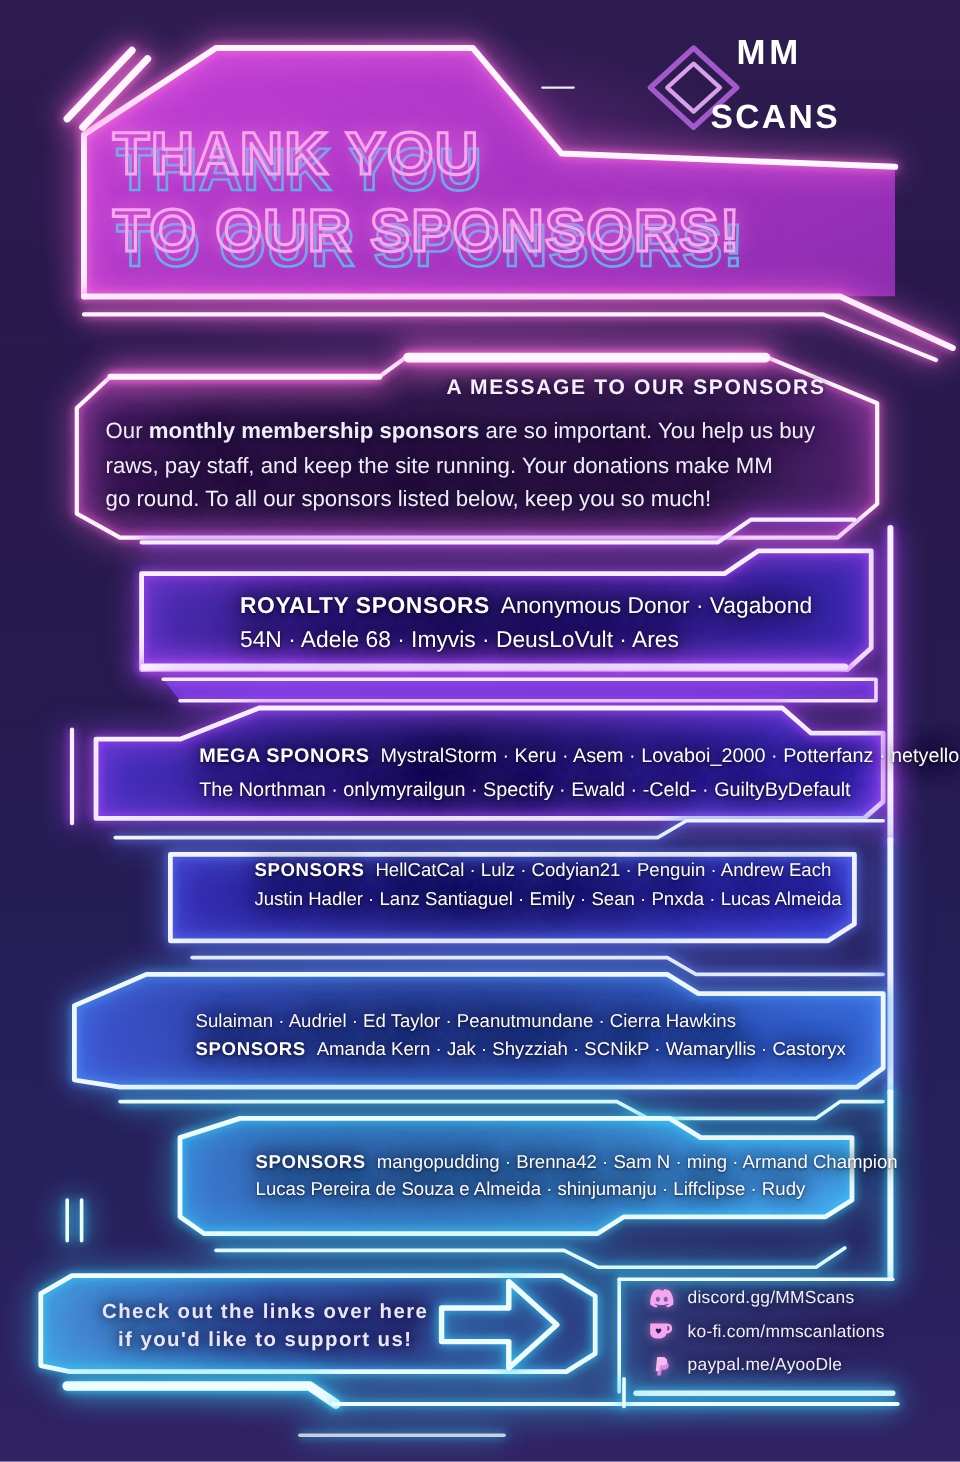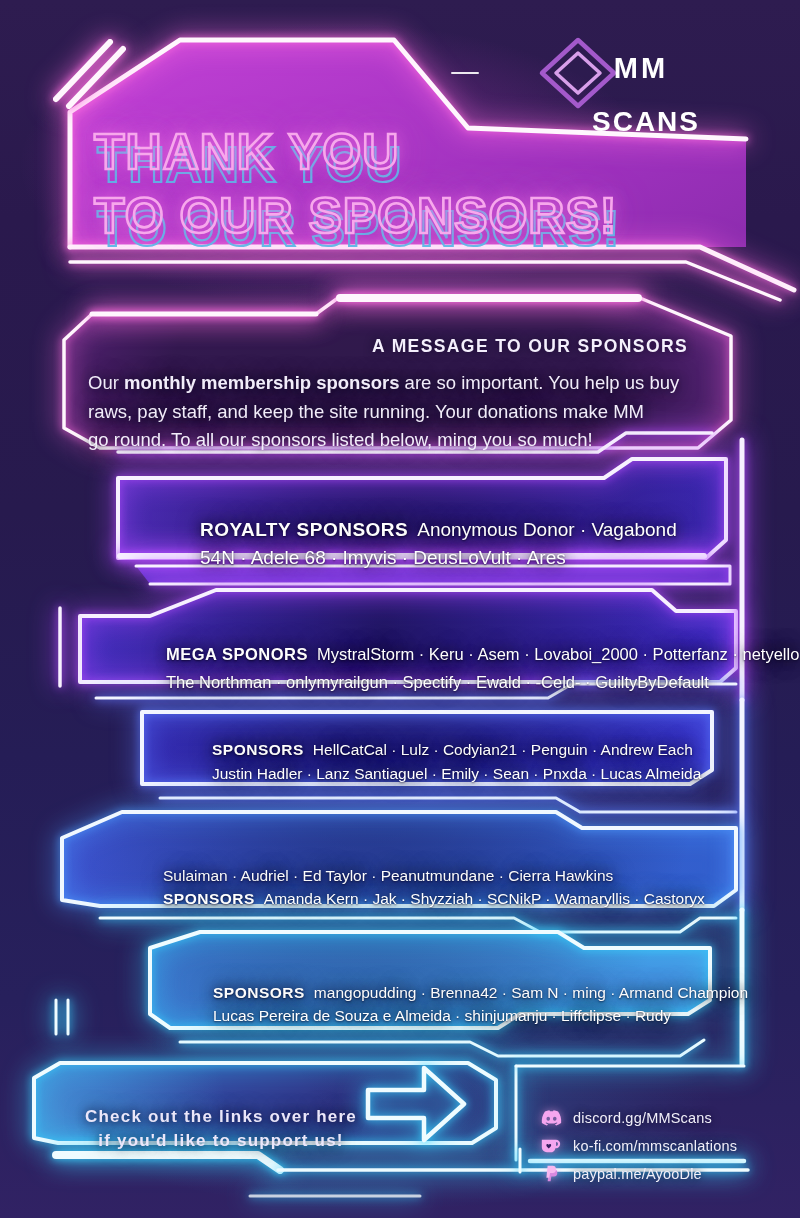--- a/index.html
+++ b/index.html
@@ -60,21 +60,21 @@
   .gp{stroke:#fff6fd;filter:drop-shadow(0 0 4px var(--neon-pink)) drop-shadow(0 0 13px var(--neon-pink));}
   .gv{stroke:#f7f1ff;filter:drop-shadow(0 0 4px var(--neon-violet)) drop-shadow(0 0 12px var(--neon-violet));}
   .gb{stroke:#f2f5ff;filter:drop-shadow(0 0 4px var(--neon-blue)) drop-shadow(0 0 12px var(--neon-blue));}
   .glb{stroke:#f0f8ff;filter:drop-shadow(0 0 4px var(--neon-lblue)) drop-shadow(0 0 12px var(--neon-lblue));}
   .gc{stroke:#effcff;filter:drop-shadow(0 0 4px var(--neon-cyan)) drop-shadow(0 0 13px var(--neon-cyan));}
   .fwp{fill:#ffffff;stroke:none;filter:drop-shadow(0 0 5px var(--neon-pink)) drop-shadow(0 0 12px var(--neon-pink));}
   .fwv{fill:#ffffff;stroke:none;filter:drop-shadow(0 0 5px var(--neon-violet));}
   .fwb{fill:#ffffff;stroke:none;filter:drop-shadow(0 0 5px var(--neon-blue));}
   .fwc{fill:#ffffff;stroke:none;filter:drop-shadow(0 0 5px var(--neon-cyan));}
   
-  .txt{position:absolute;z-index:4;color:#fff;margin-top:24px;}
+  .txt{position:absolute;z-index:4;color:#fff;}
   .title-layer{left:94px;top:96px;font-size:50px;font-weight:800;line-height:64px;letter-spacing:1px;
     color:transparent;white-space:nowrap;}
   #title-blue{transform:translate(3px,13px);-webkit-text-stroke:2.2px #56bde8;opacity:.95;z-index:3;}
   #title-pink{-webkit-text-stroke:2.6px #f7a8ec;
     text-shadow:0 0 16px rgba(246,118,230,.75),0 0 42px rgba(246,118,230,.45);}
   .logo-text{color:#fff;font-weight:800;text-align:center;letter-spacing:3px;z-index:4;}
   #msg-heading{left:350px;top:312px;width:360px;text-align:center;font-size:17.5px;font-weight:800;
     letter-spacing:1.4px;color:#f4effc;text-shadow:0 0 10px rgba(15,6,35,.9);}
   #msg-body{left:88px;top:345px;width:630px;font-size:18.5px;line-height:28.6px;color:#f2edfa;
     text-shadow:0 0 10px rgba(12,5,32,.85),0 0 22px rgba(12,5,32,.6);}
@@ -84,21 +84,21 @@
   .band-text .sp-label{font-weight:800;letter-spacing:.5px;margin-right:9px;}
   #g-royalty{left:200px;top:492px;font-size:19px;line-height:28px;}
   #g-mega{left:166px;top:617px;font-size:16.5px;line-height:27.5px;}
   #g-s1{left:212px;top:714px;line-height:24px;}
   #g-s2{left:163px;top:840px;}
   #g-s3{left:213px;top:957px;}
   #support-text{left:62px;top:1081px;width:318px;text-align:center;font-size:17px;font-weight:800;
     letter-spacing:1.2px;line-height:24px;color:#ebe7fa;
     text-shadow:0 0 10px rgba(12,8,40,.9),0 0 20px rgba(12,8,40,.6);}
   #support-links{left:540px;top:1074px;width:230px;z-index:4;}
-  .link-row{display:flex;align-items:flex-end;height:28px;gap:11px;}
+  .link-row{display:flex;align-items:flex-start;height:28px;gap:11px;}
   .link-row .ltext{font-size:14.5px;color:#f1eff9;letter-spacing:.2px;
     text-shadow:0 0 8px rgba(10,8,36,.9);}
   .licon{display:flex;align-items:center;justify-content:center;width:22px;
     filter:drop-shadow(0 0 4px rgba(245,166,239,.55));}
 </style>
 </head>
 <body>
 
 <div class="haze" id="hz-pink"></div>
 <div class="haze" id="hz-pink2"></div>
@@ -207,21 +207,21 @@
     <div>TO OUR SPONSORS!</div>
 </div>
 
 <div class="txt logo-text" style="left:604px;top:28px;width:74px;font-size:29px;">MM</div>
 <div class="txt logo-text" style="left:590px;top:82px;width:112px;font-size:28px;letter-spacing:2px;">SCANS</div>
 
 <div class="txt" id="msg-heading">A MESSAGE TO OUR SPONSORS</div>
 <div class="txt" id="msg-body">
   <div><span>Our </span><b>monthly membership sponsors</b><span> are so important. You help us buy</span></div>
   <div>raws, pay staff, and keep the site running. Your donations make MM</div>
-  <div>go round. To all our sponsors listed below, ming you so much!</div>
+  <div>go round. To all our sponsors listed below, keep you so much!</div>
 </div>
 
 <div class="txt band-text" id="g-royalty">
   <div><b class="sp-label">ROYALTY SPONSORS</b><span>Anonymous Donor · Vagabond</span></div>
   <div>54N · Adele 68 · Imyvis · DeusLoVult · Ares</div>
 </div>
 <div class="txt band-text" id="g-mega">
   <div><b class="sp-label">MEGA SPONORS</b><span>MystralStorm · Keru · Asem · Lovaboi_2000 · Potterfanz · netyello</span></div>
   <div>The Northman · onlymyrailgun · Spectify · Ewald · -Celd- · GuiltyByDefault</div>
 </div>

